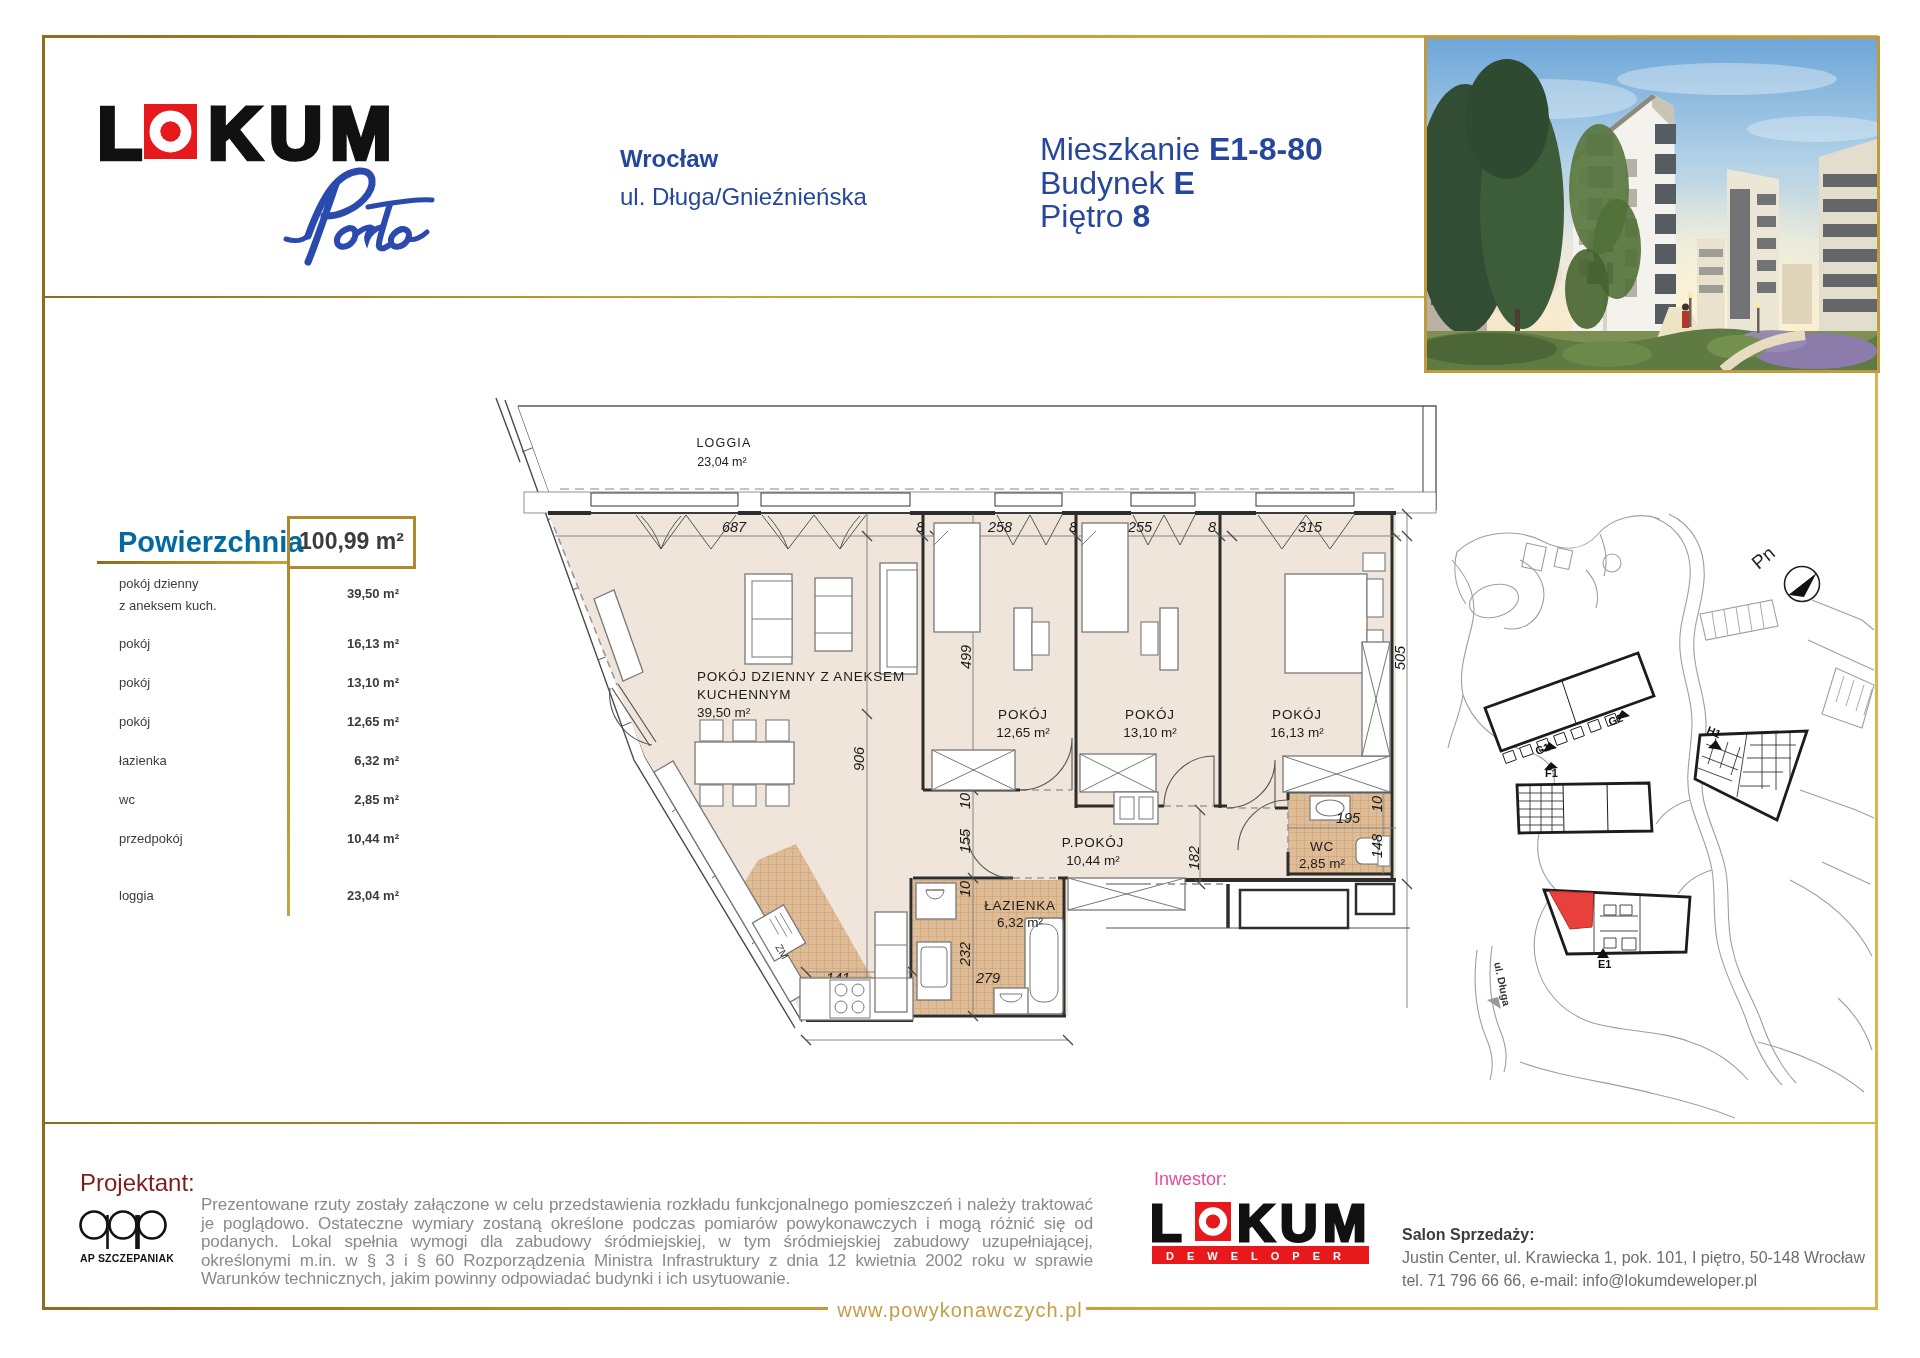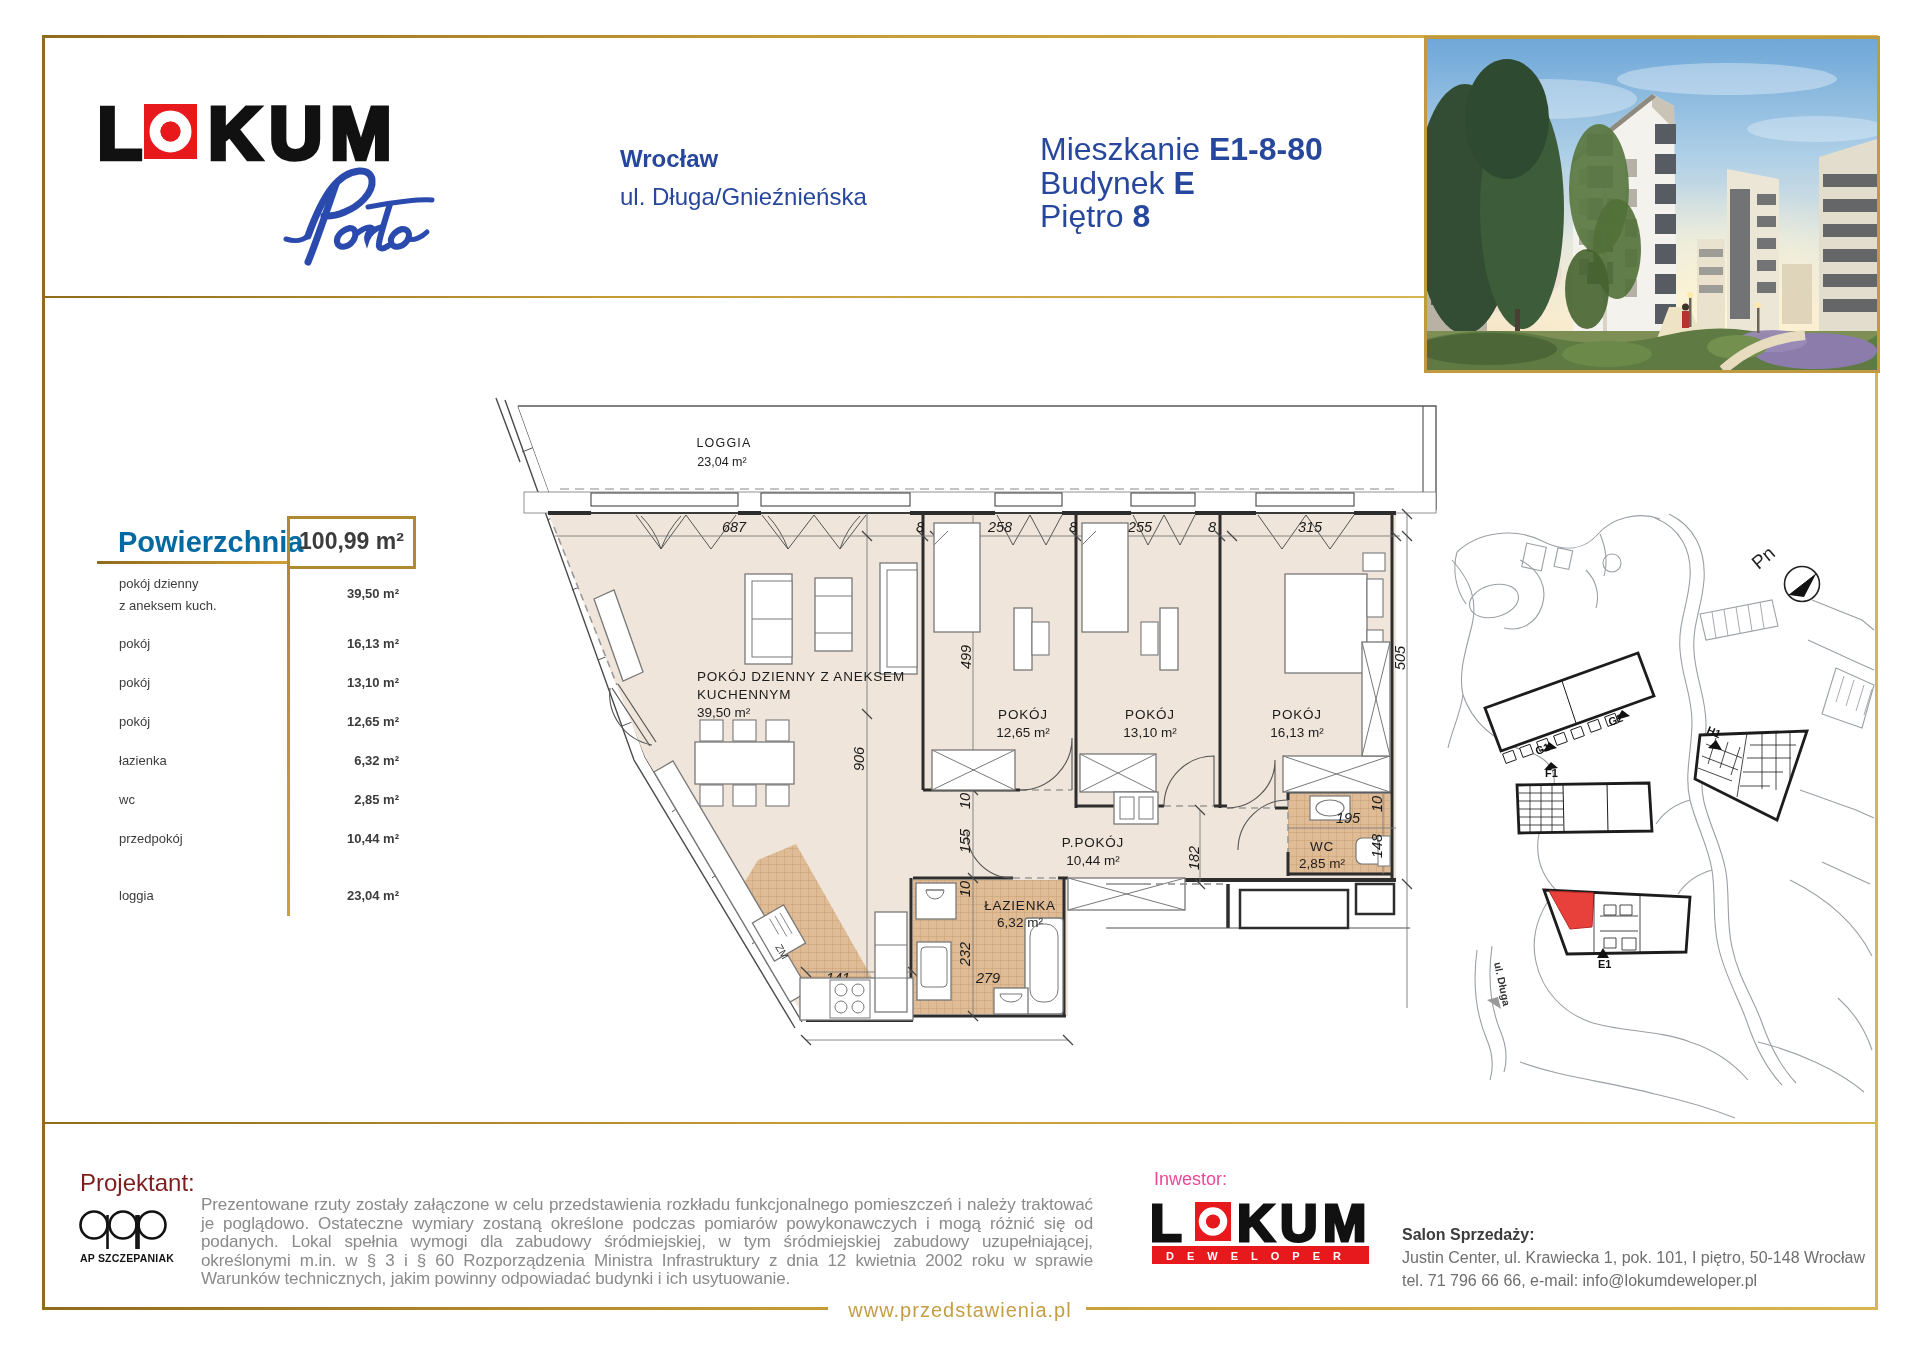--- a/index.html
+++ b/index.html
@@ -38,21 +38,21 @@
   .apname{left:80px;top:1252px;font-size:10.5px;font-weight:bold;color:#111;letter-spacing:0.2px;}
   .llogo{left:1152px;top:1198px;}
 </style>
 </head>
 <body>
   <div class="abs frame"></div>
   <div class="abs hline" style="left:42px;top:296px;width:1385px;"></div>
   <div class="abs hline" style="left:42px;top:1122px;width:1833px;height:1.5px;"></div>
 
   <div class="abs" style="left:828px;top:1303px;width:258px;height:12px;background:#fff;"></div>
-  <div class="abs www">www.przedstawienia.pl</div>
+  <div class="abs www">www.powykonawczych.pl</div>
 
   <svg class="abs lokum" width="300" height="62" viewBox="0 0 300 62">
     <g font-family="Liberation Sans, sans-serif" font-weight="bold" font-size="74" fill="#111" stroke="#111" stroke-width="4.5" paint-order="stroke">
       <text x="-3" y="58">L</text>
       <text x="108" y="58" letter-spacing="7.5">KUM</text>
     </g>
     <rect x="44" y="3" width="53" height="55" fill="#e8191c"></rect>
     <circle cx="70.5" cy="30.5" r="15.5" fill="none" stroke="#fff" stroke-width="11"></circle>
     <circle cx="70.5" cy="30.5" r="10" fill="#e8191c"></circle>
   </svg>

